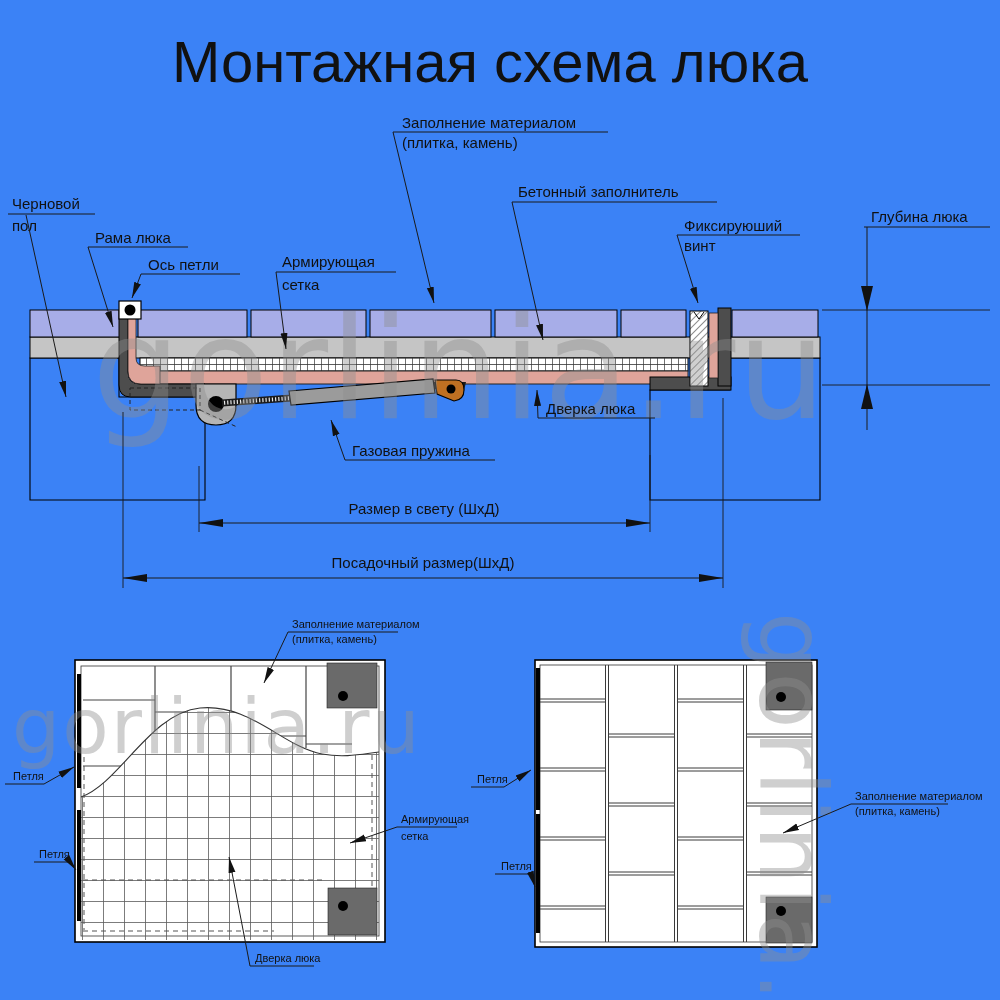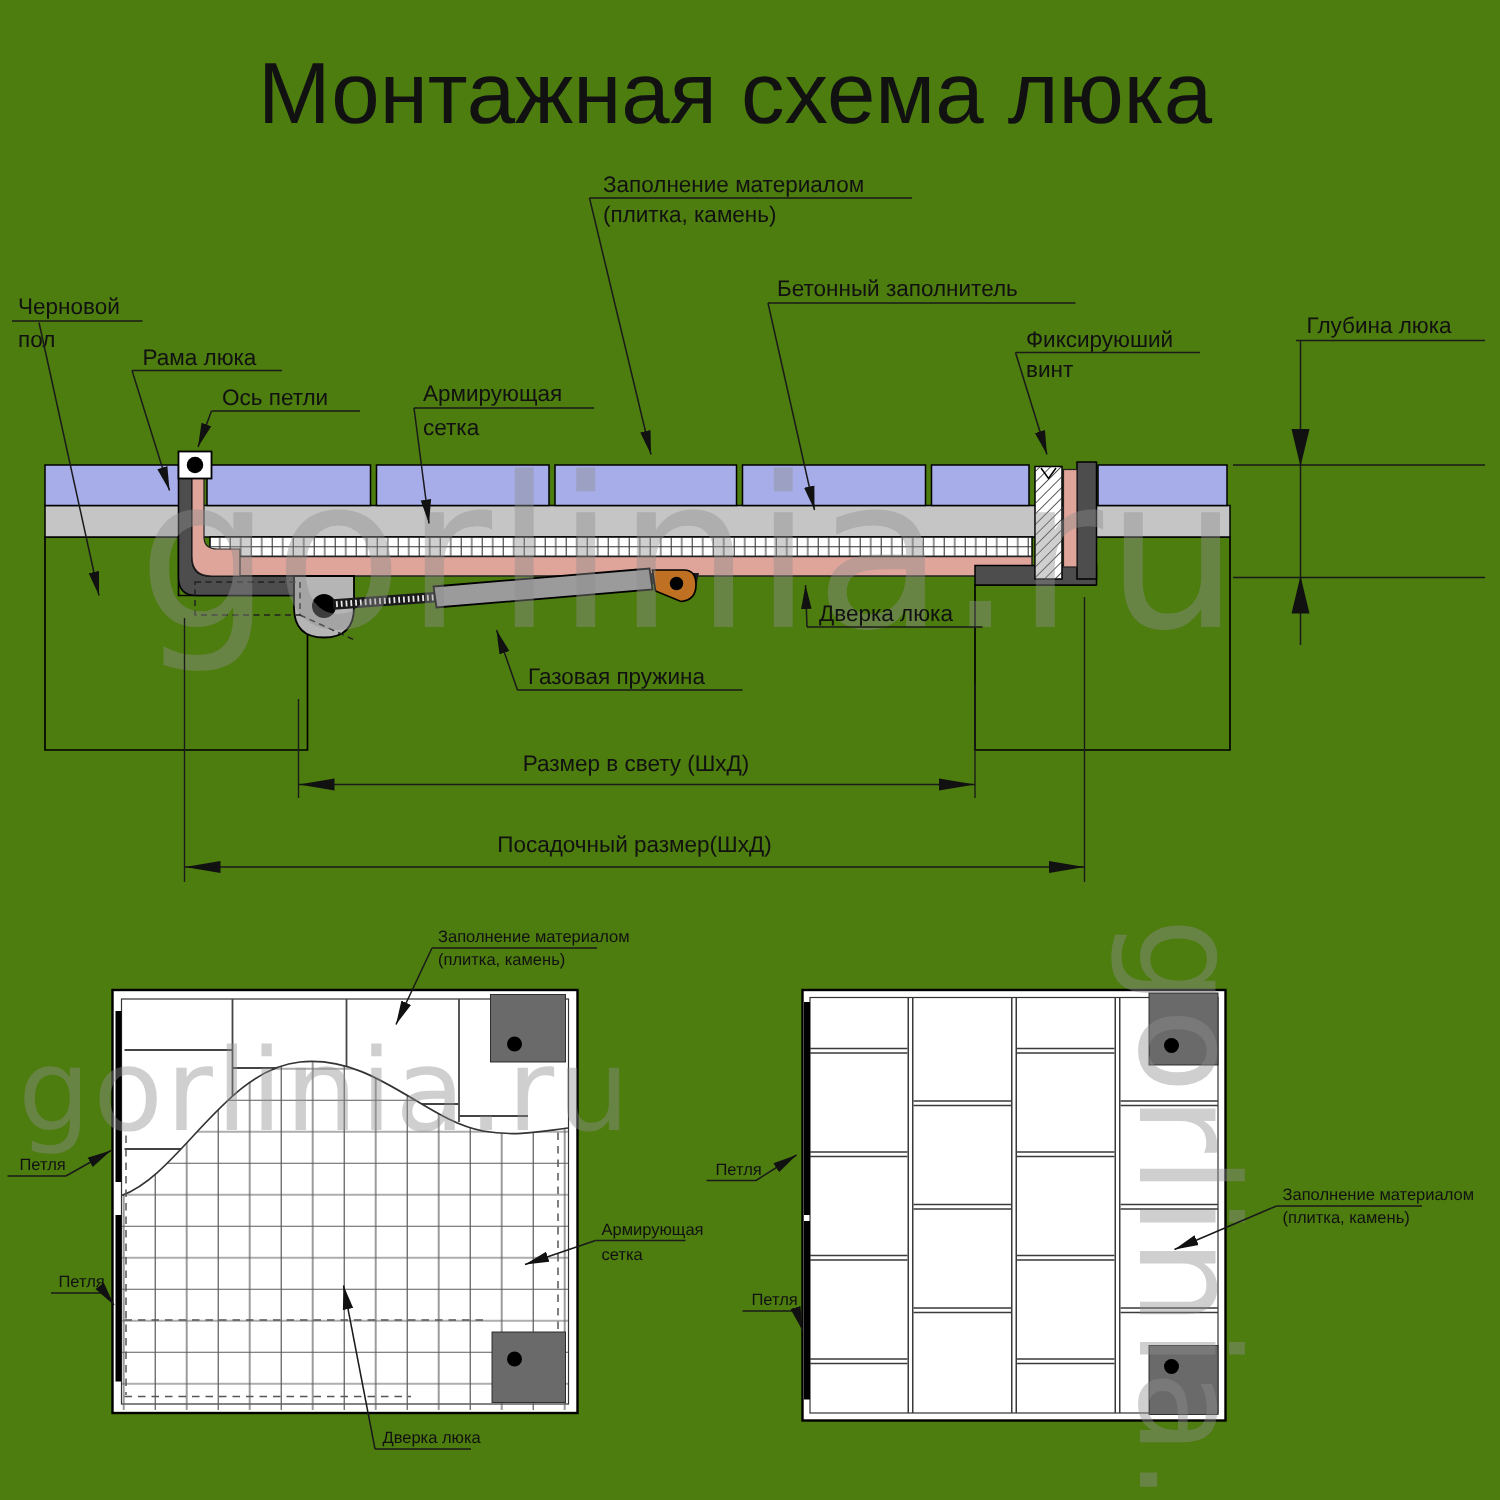--- a/index.html
+++ b/index.html
@@ -1,16 +1,16 @@
 <!DOCTYPE html>
 <html><head>
 <meta charset="utf-8">
 <style>
   html,body{margin:0;padding:0;background:#ffffff;}
-  .page{width:1000px;height:1000px;position:relative;background:#4d7c0f;overflow:hidden;}
+  .page{width:1000px;height:1000px;position:relative;background:#3b82f6;overflow:hidden;}
   svg{display:block;}
   text{font-family:"Liberation Sans","DejaVu Sans",sans-serif;fill:#111;}
   .lbl{font-size:15px;}
   .lbl-sm{font-size:11px;}
   .title{font-size:58px;}
   .wm{font-family:"DejaVu Sans",sans-serif;fill:#8f8f8f;opacity:.42;letter-spacing:2px;}
   .ldr{stroke:#1a1a1a;stroke-width:1;fill:none;}
   .ul{stroke:#1a1a1a;stroke-width:1;}
   .dim{stroke:#1a1a1a;stroke-width:1;}
   .ext{stroke:#1a1a1a;stroke-width:0.9;}

